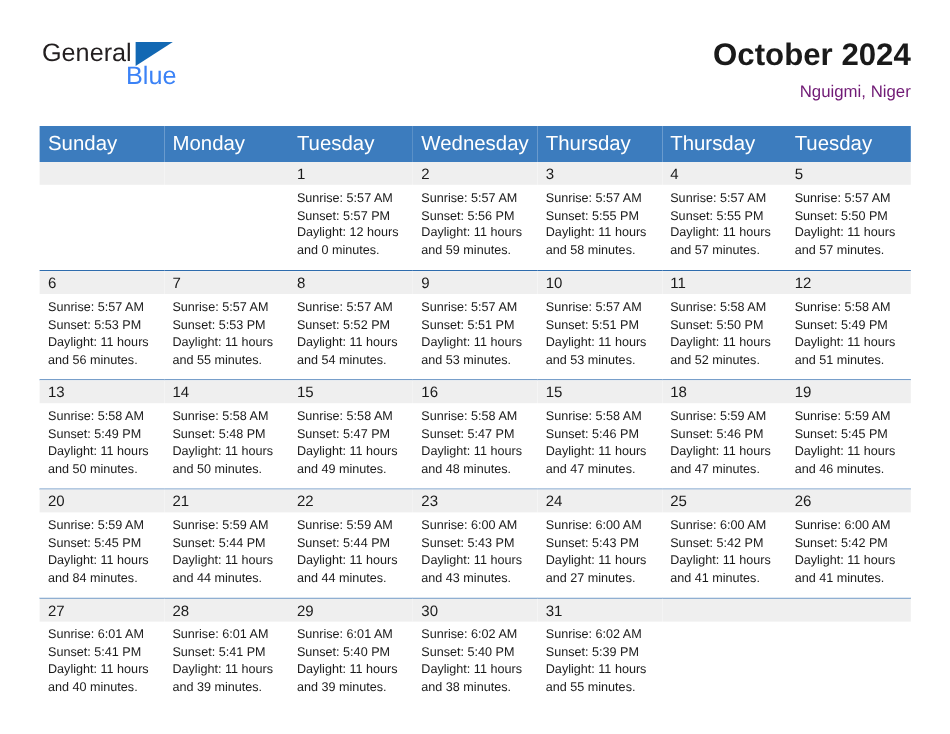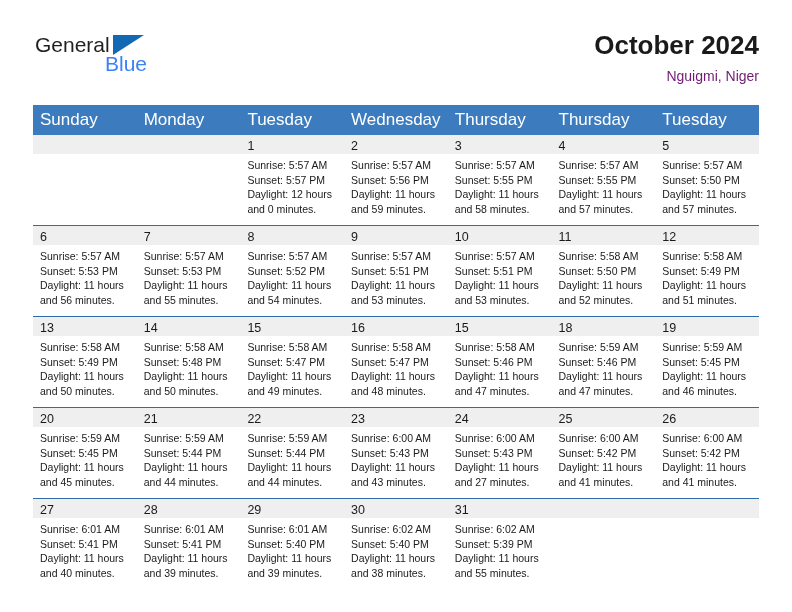--- a/index.html
+++ b/index.html
@@ -412,21 +412,21 @@
           </td>
         </tr>
         <tr class="week-row">
           <td>
             <div class="cell">
               <div class="daynum-band"><span class="daynum">20</span></div>
               <div class="cell-body">
                 <div class="cell-line">Sunrise: 5:59 AM</div>
                 <div class="cell-line">Sunset: 5:45 PM</div>
                 <div class="cell-line">Daylight: 11 hours</div>
-                <div class="cell-line">and 45 minutes.</div>
+                <div class="cell-line">and 84 minutes.</div>
               </div>
             </div>
           </td>
           <td>
             <div class="cell">
               <div class="daynum-band"><span class="daynum">21</span></div>
               <div class="cell-body">
                 <div class="cell-line">Sunrise: 5:59 AM</div>
                 <div class="cell-line">Sunset: 5:44 PM</div>
                 <div class="cell-line">Daylight: 11 hours</div>

